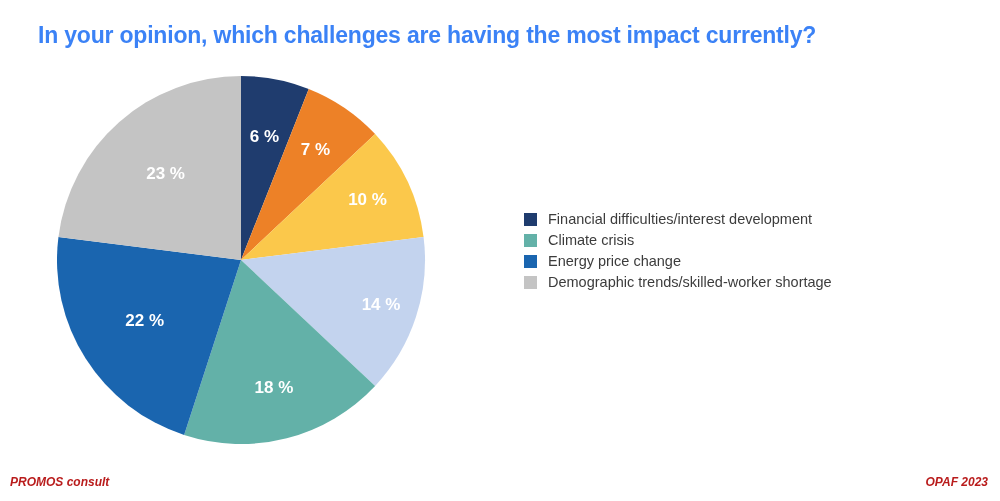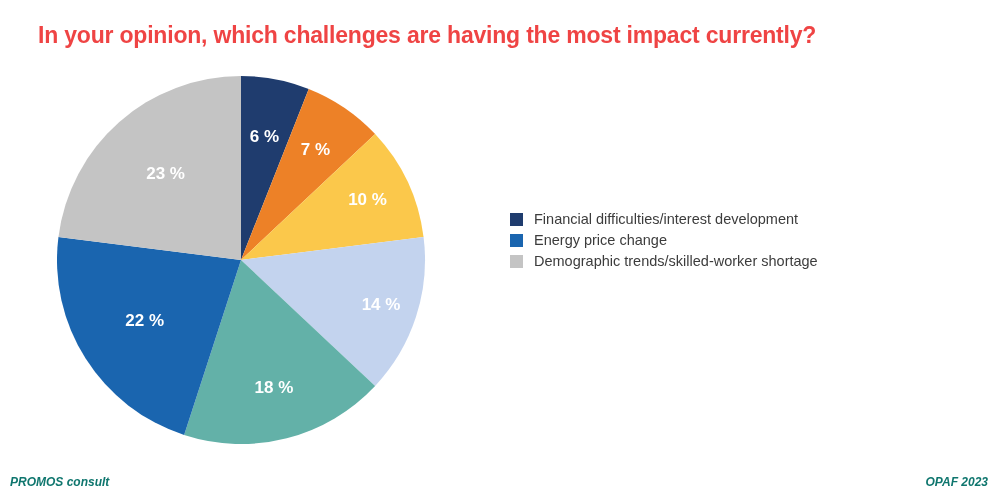--- a/index.html
+++ b/index.html
@@ -16,21 +16,21 @@
     -webkit-font-smoothing: antialiased;
   }
 
   
   #chart-title {
     position: absolute;
     left: 38px;
     top: 22px;
     font-size: 23px;
     font-weight: 700;
-    color: #ef4444;
+    color: #3b82f6;
     letter-spacing: -0.2px;
     white-space: nowrap;
   }
 
   
   #pie-wrap {
     position: absolute;
     left: 57px;
     top: 76px;
     width: 368px;
@@ -47,21 +47,21 @@
     font-size: 17px;
     font-weight: 700;
     fill: #ffffff;
     text-anchor: middle;
     dominant-baseline: middle;
   }
 
   
   #legend {
     position: absolute;
-    left: 510px;
+    left: 524px;
     top: 209px;
     width: 400px;
     text-align: right;
   }
   .legend-row {
     display: flex;
     align-items: center;
     height: 21px;
     white-space: nowrap;
   }
@@ -77,21 +77,21 @@
     line-height: 1;
   }
 
   
   .footer-text {
     position: absolute;
     bottom: 12px;
     font-size: 12px;
     font-style: italic;
     font-weight: 700;
-    color: #0f766e;
+    color: #b91c1c;
   }
   #footer-left  { left: 10px; }
   #footer-right { right: 12px; }
 </style>
 </head>
 <body>
 
 <div id="chart-title">In your opinion, which challenges are having the most impact currently?</div>
 
 <div id="pie-wrap">
@@ -116,20 +116,24 @@
       </g>
   </svg>
 </div>
 
 <div id="legend">
     <div class="legend-row">
       <span class="legend-swatch" style="background: rgb(31, 60, 110);"></span>
       <span class="legend-label">Financial difficulties/interest development</span>
     </div>
     <div class="legend-row">
+      <span class="legend-swatch" style="background: rgb(99, 177, 168);"></span>
+      <span class="legend-label">Climate crisis</span>
+    </div>
+    <div class="legend-row">
       <span class="legend-swatch" style="background: rgb(26, 101, 175);"></span>
       <span class="legend-label">Energy price change</span>
     </div>
     <div class="legend-row">
       <span class="legend-swatch" style="background: rgb(196, 196, 196);"></span>
       <span class="legend-label">Demographic trends/skilled-worker shortage</span>
     </div>
   </div>
 
 <div class="footer-text" id="footer-left">PROMOS consult</div>

